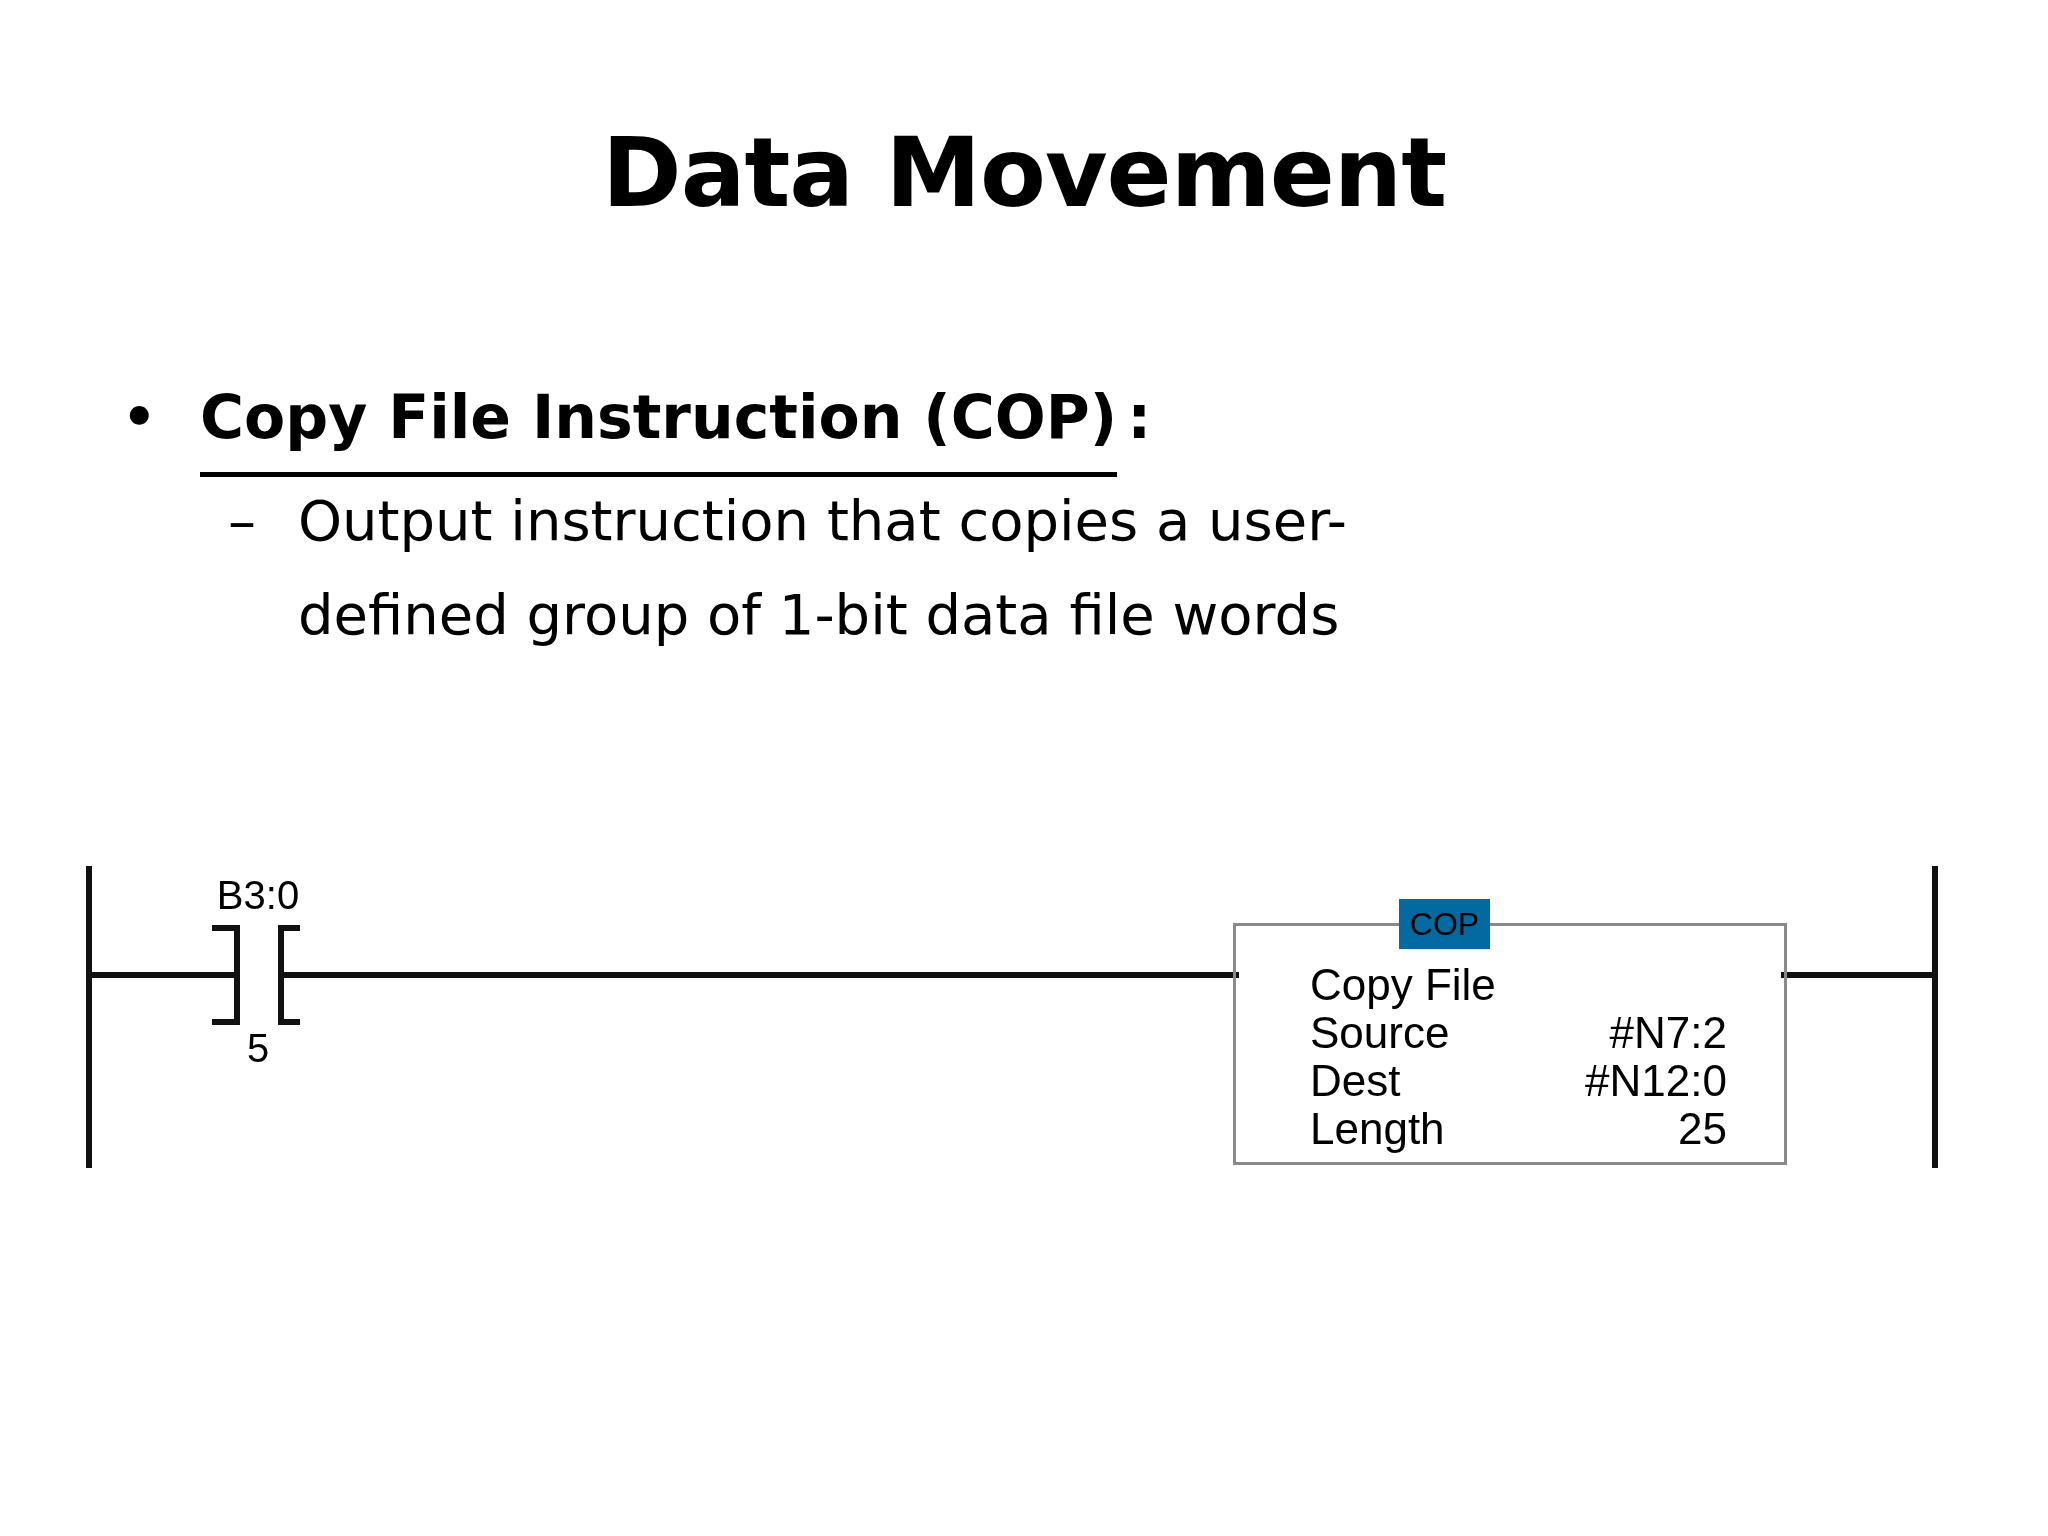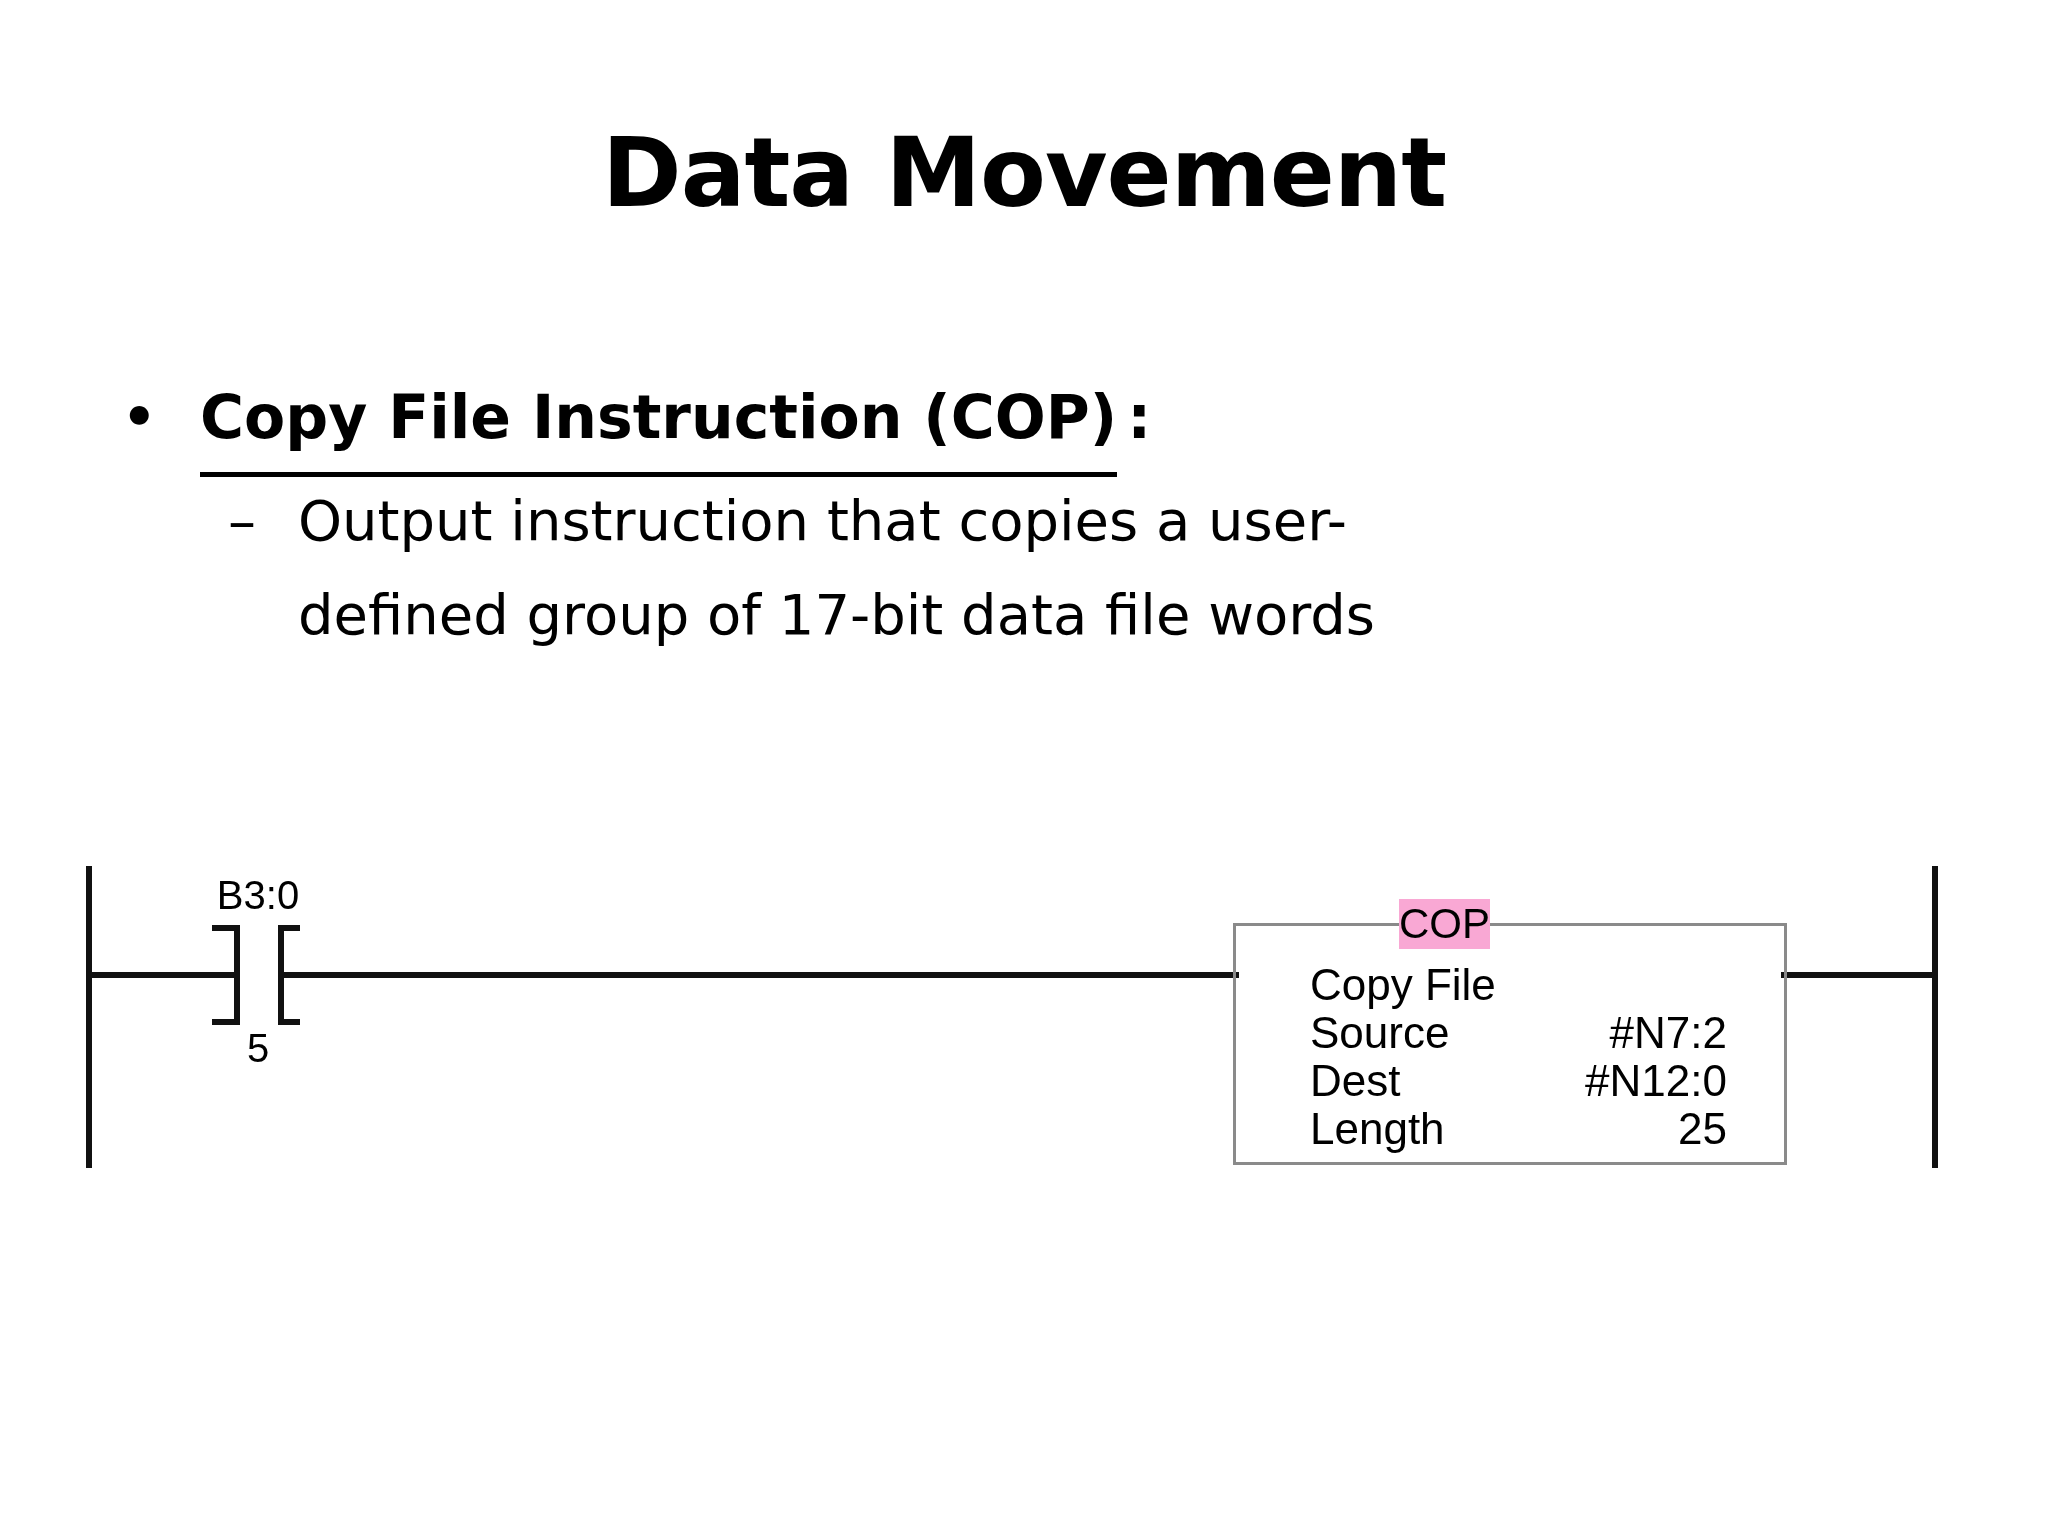--- a/index.html
+++ b/index.html
@@ -178,24 +178,24 @@
   #cop-border-bottom { left: 0;     top: 239px; width: 554px; height: 3px; }
   #cop-border-top-l  { left: 0;     top: 0;     width: 166px; height: 3px; }
   #cop-border-top-r  { left: 257px; top: 0;     width: 297px; height: 3px; }
 
   #cop-title {
     position: absolute;
     left: 166px;
     top: -24px;
     width: 91px;
     text-align: center;
-    font-size: 42px;
+    font-size: 32px;
     line-height: 50px;
     font-family: "Liberation Sans", sans-serif;
-    background: #f9a8d4;
+    background: #0369a1;
     white-space: nowrap;
   }
 
   #cop-rows {
     position: absolute;
     left: 0;
     top: 0;
     width: 554px;
     height: 242px;
   }
@@ -223,21 +223,21 @@
 
 <div id="bullet-list">
 
   <div class="bullet-l1">
     <span class="marker">•</span>
     <span class="underlined">Copy File Instruction (COP)</span><span class="colon">:</span>
   </div>
 
   <div class="bullet-l2">
     <span class="marker">–</span>
-    <span>Output instruction that copies a user-defined group of 17-bit data file words</span>
+    <span>Output instruction that copies a user-defined group of 1-bit data file words</span>
   </div>
 
 </div>
 
 <div id="ladder-diagram">
 
   <div class="rail" id="rail-left"></div>
   <div class="rail" id="rail-right"></div>
 
   <div class="wire" id="wire-rail-to-contact"></div>

